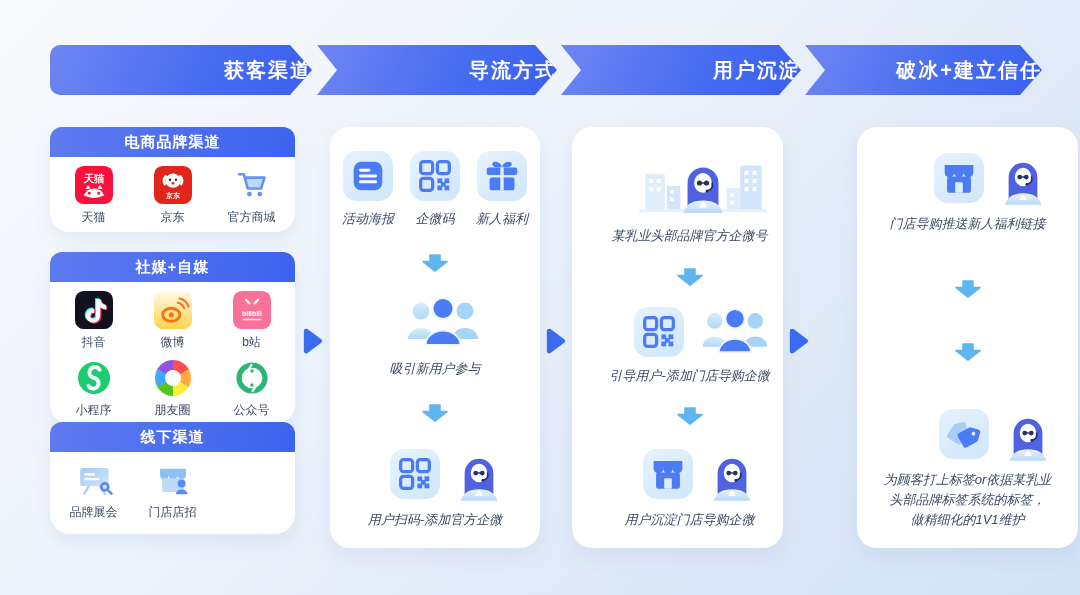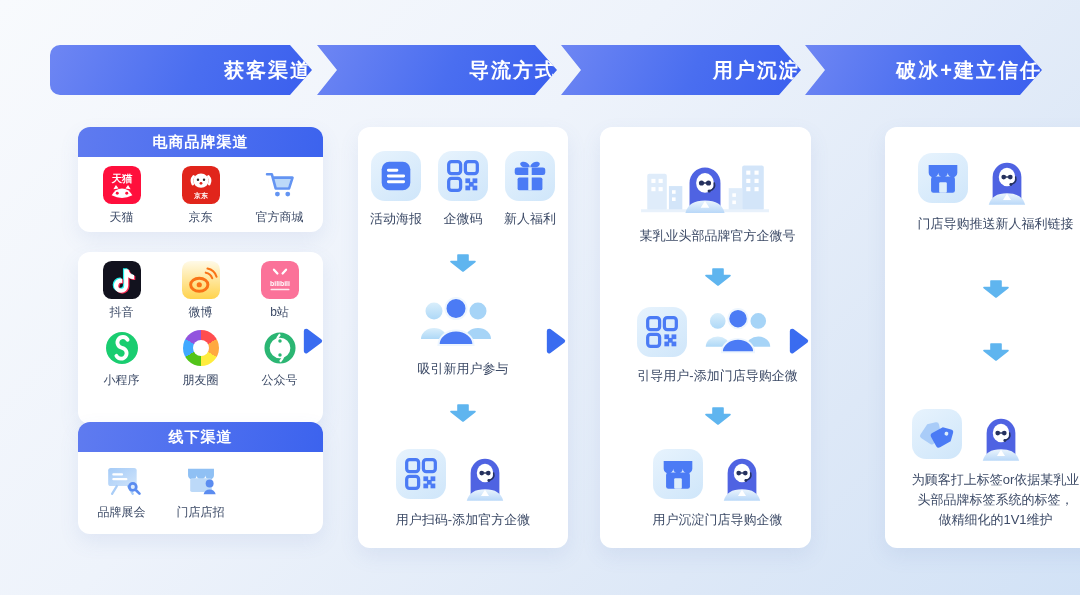--- a/index.html
+++ b/index.html
@@ -17,22 +17,22 @@
   }
   .banner.first{border-radius:10px 0 0 10px;
     clip-path:polygon(0 0,calc(100% - 22px) 0,100% 50%,calc(100% - 22px) 100%,0 100%);}
   .banner.chev{
     clip-path:polygon(0 0,calc(100% - 22px) 0,100% 50%,calc(100% - 22px) 100%,0 100%,20px 50%);}
   #banner-0{left:50px;width:262px;}
   #banner-1{left:317px;width:240px;}
   #banner-2{left:561px;width:240px;}
   #banner-3{left:805px;width:237px;}
   
-  .card{position:absolute;background:#fff;border-radius:12px;
-    box-shadow:0 8px 20px rgba(90,120,190,.10);margin-left:28px;}
+  .card{position:absolute;background:#fff;border-radius:20px;
+    box-shadow:0 8px 20px rgba(90,120,190,.10);}
   .group-card{left:50px;width:245px;}
   #group-0{top:127px;height:105px;}
   #group-1{top:252px;height:172px;}
   #group-2{top:422px;height:112px;}
   .group-header{height:30px;border-radius:12px 12px 0 0;
     background:linear-gradient(100deg,#627ff1 0%,#5f7bf0 0%,#3c63ee 100%);
     color:#fff;font-size:15px;font-weight:bold;letter-spacing:1px;
     display:flex;align-items:center;justify-content:center;}
   .group-body{display:grid;grid-template-columns:1fr 1fr 1fr;
     padding:9px 4px 6px;row-gap:8px;justify-items:center;}
@@ -40,21 +40,21 @@
   .channel-icon{width:38px;height:38px;display:block;}
   .channel-label{font-size:12px;white-space:nowrap;}
   .channel-label.small{font-size:10.5px;}
   
   .flow-card{top:127px;height:421px;display:flex;flex-direction:column;
     align-items:center;justify-content:space-between;
     padding:24px 8px 18px;box-sizing:border-box;}
   #flow-diversion{left:330px;width:210px;}
   #flow-retention{left:572px;width:211px;padding-left:32px;}
   #flow-trust{left:857px;width:221px;}
-  .step{display:flex;flex-direction:column;align-items:flex-start;gap:9px;}
+  .step{display:flex;flex-direction:column;align-items:flex-end;gap:9px;font-style:italic;}
   .icon-row{display:flex;gap:16px;align-items:center;justify-content:center;}
   .tool{display:flex;flex-direction:column;align-items:center;gap:8px;}
   .tile{width:50px;height:50px;border-radius:14px;
     background:linear-gradient(145deg,#e7f3fd 0%,#cfe6fa 100%);
     display:flex;align-items:center;justify-content:center;}
   .tile svg{width:42px;height:42px;display:block;}
   .free-icon{display:block;}
   .caption{font-size:13px;line-height:1.55;text-align:center;color:#3c4a66;}
   .down-arrow{width:26px;height:18px;display:block;}
   
@@ -309,20 +309,21 @@
       <div class="channel-item">
         <svg class="channel-icon">
             <use href="#sym-cart"></use>
           </svg>
         <span class="channel-label">官方商城</span>
       </div>
     </div>
   </div>
 
   <div class="card group-card" id="group-1">
+    <div class="group-header">社媒+自媒</div>
     <div class="group-body">
       <div class="channel-item">
         <svg class="channel-icon">
             <use href="#sym-douyin"></use>
           </svg>
         <span class="channel-label">抖音</span>
       </div>
       <div class="channel-item">
         <svg class="channel-icon">
             <use href="#sym-weibo"></use>

